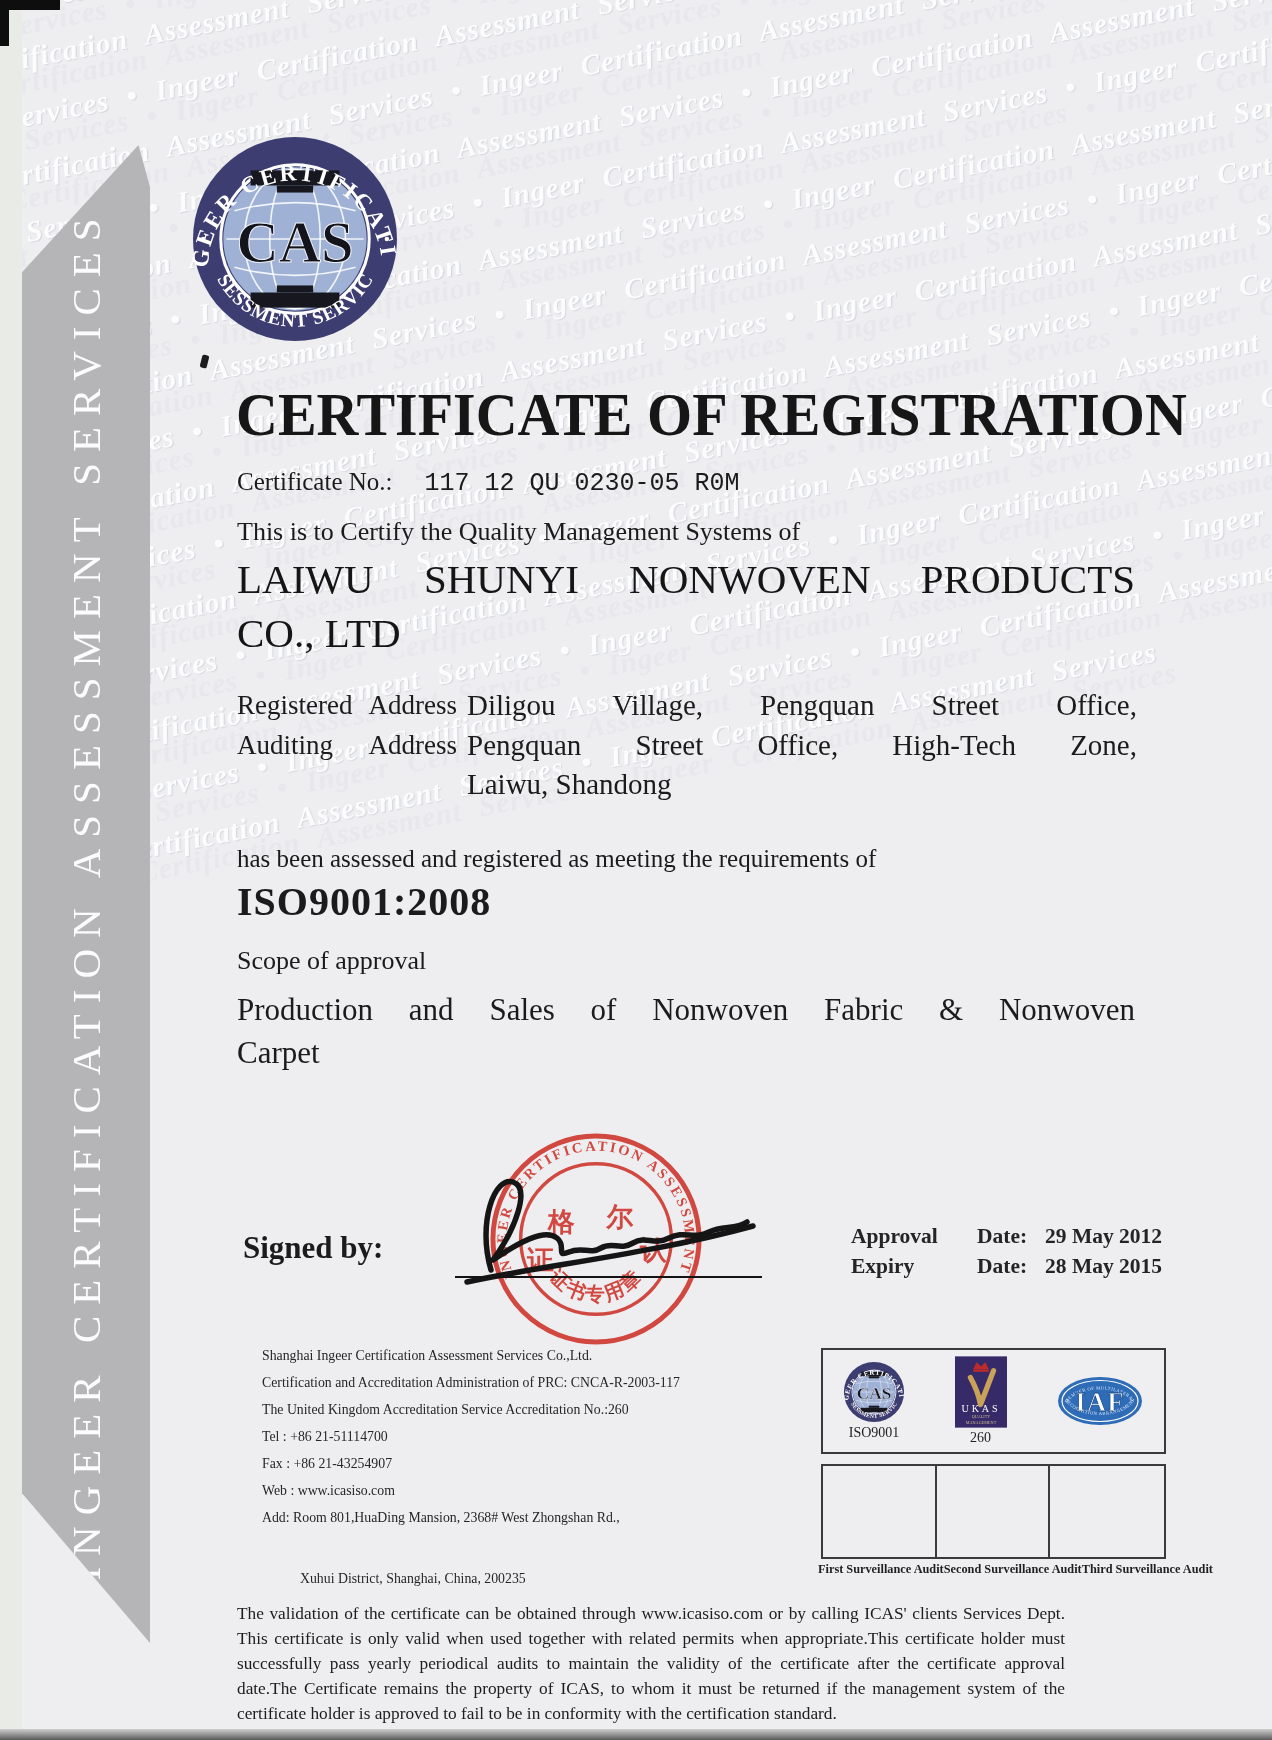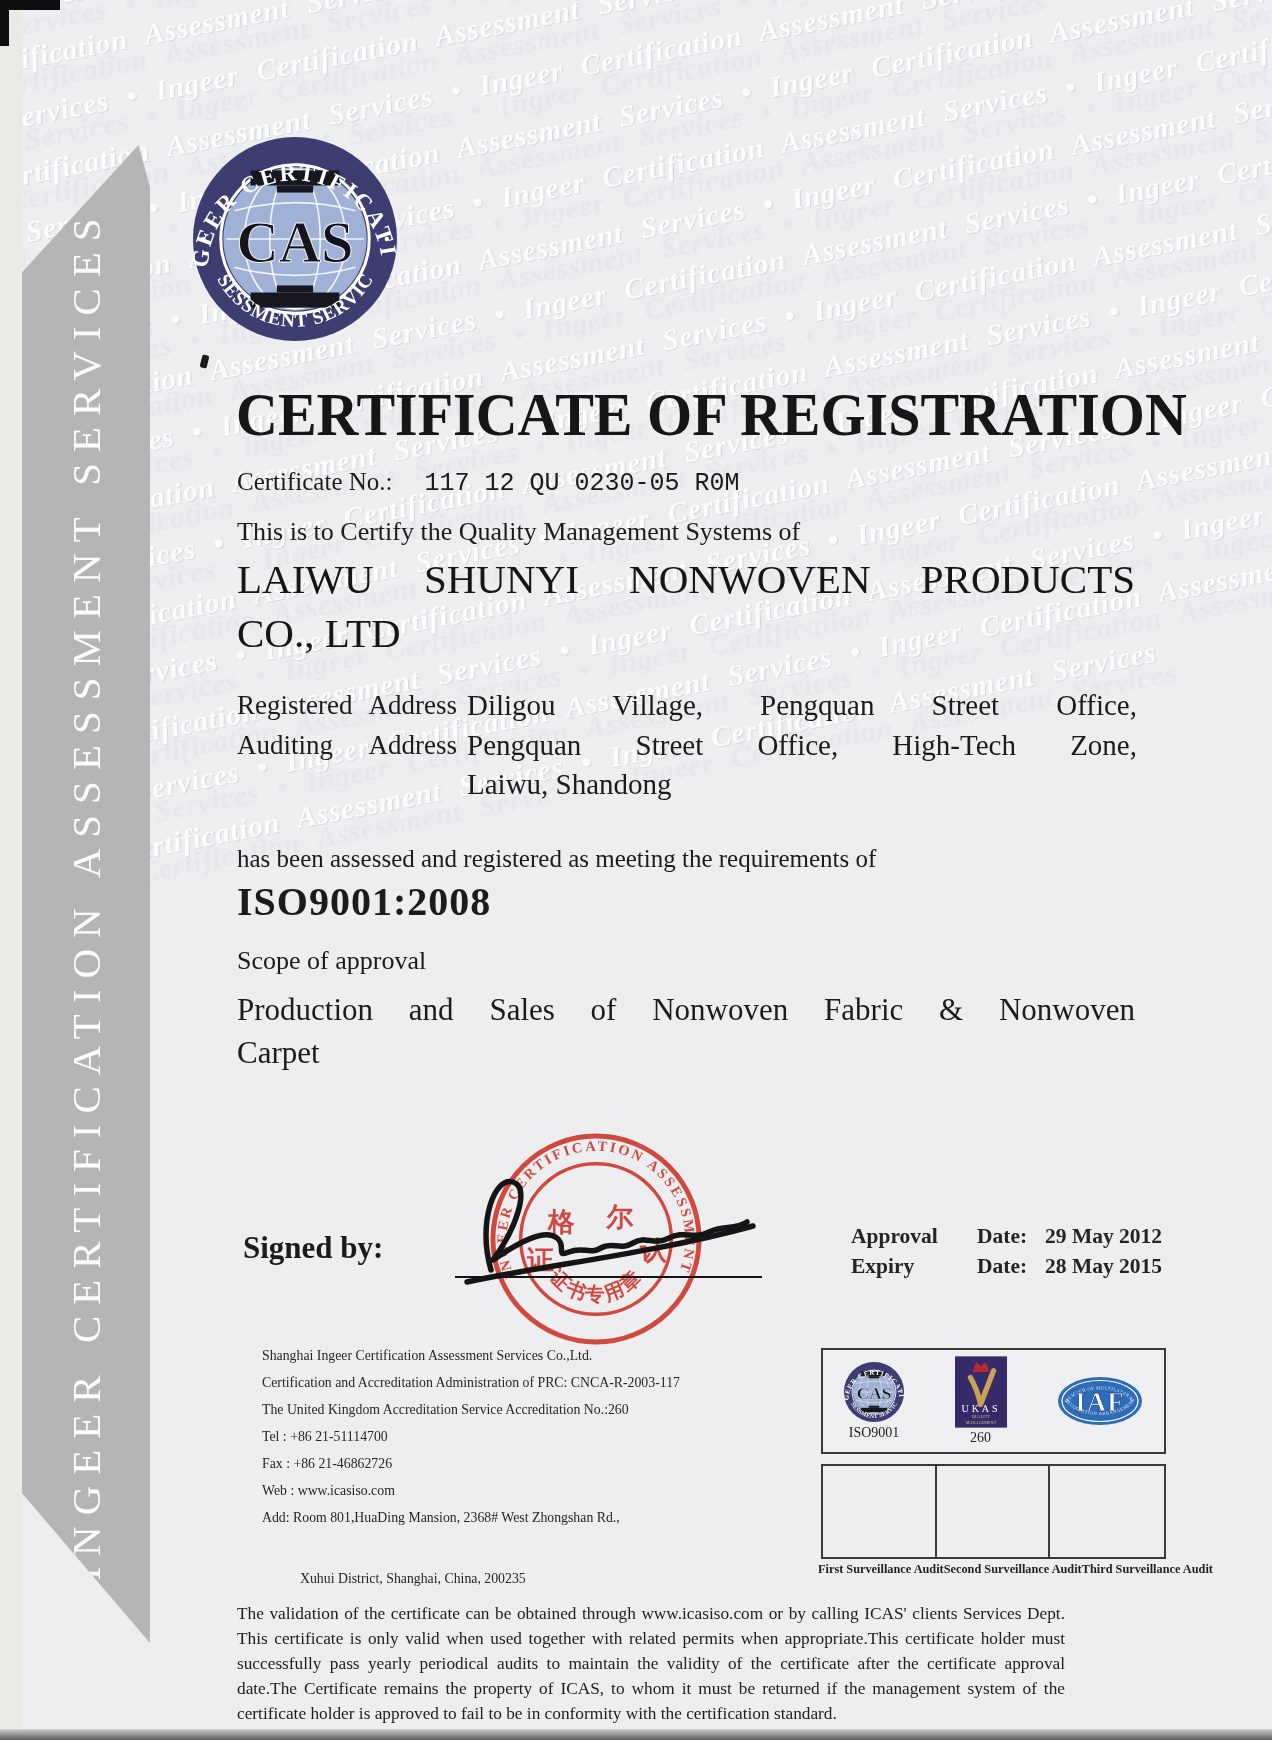--- a/index.html
+++ b/index.html
@@ -197,21 +197,21 @@
     <span>Expiry</span>
     <span>Date:</span>
     <span>28 May 2015</span>
   </div>
 
   <div class="abs" id="issuer">
     <div class="issuer-line">Shanghai Ingeer Certification Assessment Services Co.,Ltd.</div>
     <div class="issuer-line">Certification and Accreditation Administration of PRC: CNCA-R-2003-117</div>
     <div class="issuer-line">The United Kingdom Accreditation Service Accreditation No.:260</div>
     <div class="issuer-line">Tel : +86 21-51114700</div>
-    <div class="issuer-line">Fax : +86 21-46862726</div>
+    <div class="issuer-line">Fax : +86 21-43254907</div>
     <div class="issuer-line">Web : www.icasiso.com</div>
     <div class="issuer-line">Add: Room 801,HuaDing Mansion, 2368# West Zhongshan Rd.,</div>
     <div class="issuer-line issuer-indent">Xuhui District, Shanghai, China, 200235</div>
   </div>
 
   <div class="abs" id="acc-box">
     <div class="acc-col">
       <svg width="62" height="62" viewBox="0 0 208 208">
         <use href="#casSealG"></use>
       </svg>

